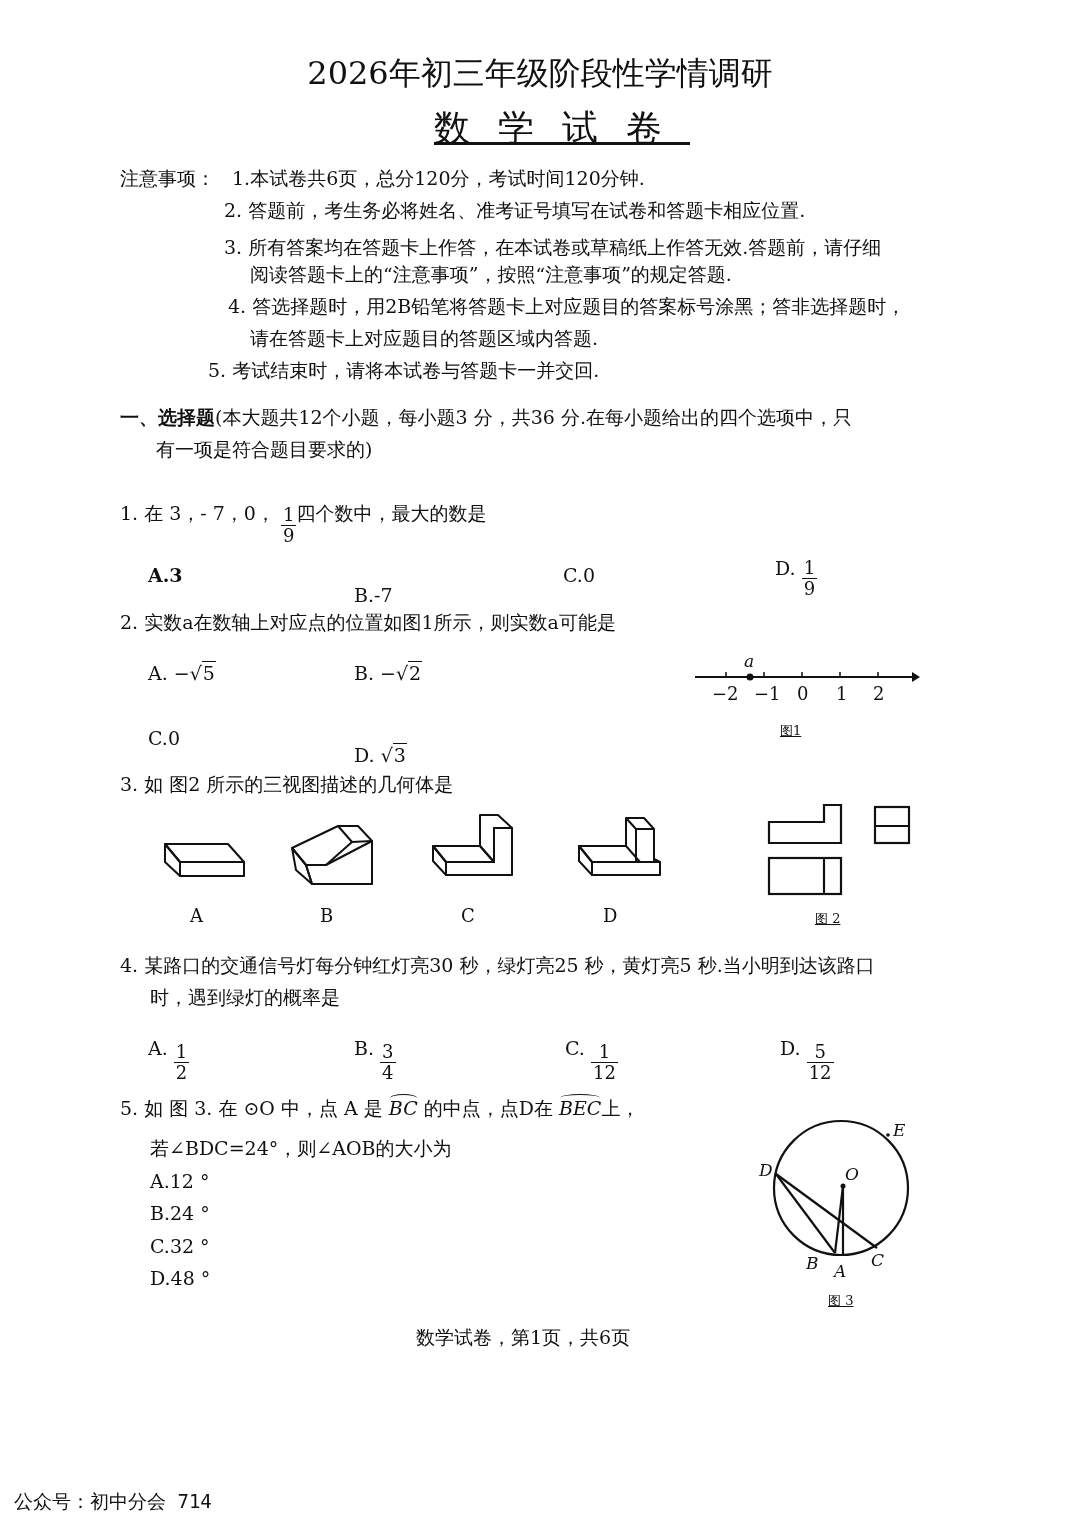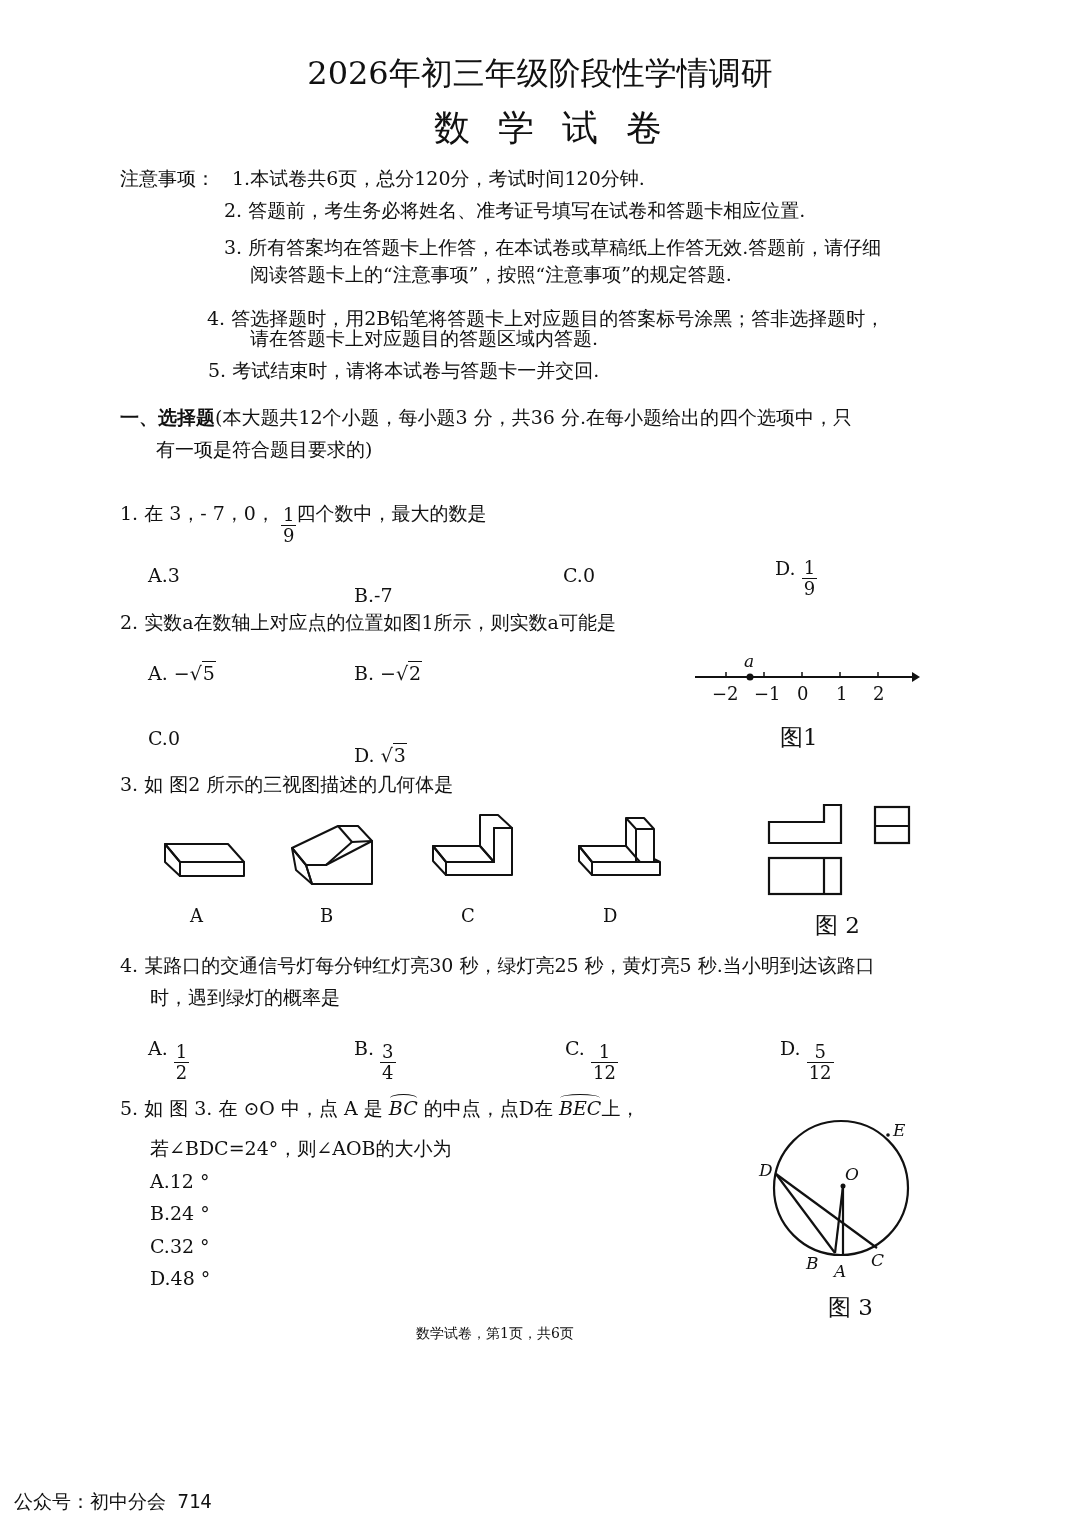--- a/index.html
+++ b/index.html
@@ -1,62 +1,62 @@
 <!DOCTYPE html>
 <html><head>
 <meta charset="utf-8">
 <style>
   html, body { margin:0; padding:0; background:#ffffff; }
   body { width:1080px; height:1528px; position:relative; overflow:hidden;
          font-family:"DejaVu Serif","Liberation Serif",serif; color:#111; }
   .abs { position:absolute; white-space:nowrap; }
   .title1 { left:0; width:1080px; top:52px; text-align:center; font-size:32px; }
-  .title2 { left:0; width:1080px; top:104px; text-align:center; font-size:36px; letter-spacing:28px; padding-left:44px; box-sizing:border-box; }
+  .title2 { left:0; width:1080px; top:104px; text-align:center; font-size:36px; letter-spacing:28px; padding-left:44px; box-sizing:border-box;text-decoration:underline; }
   .txt { font-size:19px; }
   .frac { display:inline-block; vertical-align:middle; text-align:center; line-height:1.1; font-size:18px; }
   .frac .num { display:block; border-bottom:1.5px solid #111; padding:0 2px; }
   .frac .den { display:block; padding:0 2px; }
   .sqrt { display:inline-block; }
   .sqrt .rad { border-top:1.5px solid #111; padding:0 1px; }
   .arc { display:inline-block; position:relative; font-style:italic; }
   .arc::before { content:""; position:absolute; left:1px; right:1px; top:-3px; height:7px;
                  border-top:1.5px solid #111; border-radius:50% 50% 0 0; }
   .bold { font-weight:bold;text-align:center; }
   svg { position:absolute; overflow:visible; }
-  .caption { font-size:23px; }
-  .footer { font-size:14px;text-align:right; }
+  .caption { font-size:13px;text-decoration:underline; }
+  .footer { font-size:19px;text-align:right; }
   .watermark { font-size:19px; font-family:"DejaVu Sans Mono","Liberation Mono",monospace; }
 </style>
 </head>
 <body>
 
 <div class="abs title1">2026年初三年级阶段性学情调研</div>
 <div class="abs title2">数学试卷</div>
 
 <div>
   <div class="abs txt" style="left:120px; top:166px;">注意事项：</div>
   <div class="abs txt" style="left:232px; top:166px;">1.本试卷共6页，总分120分，考试时间120分钟.</div>
   <div class="abs txt" style="left:224px; top:198px;">2. 答题前，考生务必将姓名、准考证号填写在试卷和答题卡相应位置.</div>
   <div class="abs txt" style="left:224px; top:235px;">3. 所有答案均在答题卡上作答，在本试卷或草稿纸上作答无效.答题前，请仔细</div>
   <div class="abs txt" style="left:250px; top:262px;">阅读答题卡上的“注意事项”，按照“注意事项”的规定答题.</div>
-  <div class="abs txt" style="left:207px; top:294px;margin-top:12px;">4. 答选择题时，用2B铅笔将答题卡上对应题目的答案标号涂黑；答非选择题时，</div>
+  <div class="abs txt" style="left:228px; top:294px;">4. 答选择题时，用2B铅笔将答题卡上对应题目的答案标号涂黑；答非选择题时，</div>
   <div class="abs txt" style="left:250px; top:326px;">请在答题卡上对应题目的答题区域内答题.</div>
   <div class="abs txt" style="left:208px; top:358px;">5. 考试结束时，请将本试卷与答题卡一并交回.</div>
 </div>
 
 <div class="abs txt" style="left:120px; top:405px;">
   <span class="bold">一、选择题</span><span>(本大题共12个小题，每小题3 分，共36 分.在每小题给出的四个选项中，只</span>
 </div>
 <div class="abs txt" style="left:156px; top:437px;">有一项是符合题目要求的)</div>
 
 <div class="abs txt" style="left:120px; top:495px;">
   <span>1. 在 3，- 7，0，</span>
   <span class="frac" style="position:relative; top:10px;"><span class="num">1</span><span class="den">9</span></span><span>四个数中，最大的数是</span>
 </div>
-<div class="abs txt" style="left:148px; top:564px;">A.3</div>
+<div class="abs txt" style="left:148px; top:564px;font-weight:bold;">A.3</div>
 <div class="abs txt" style="left:354px; top:584px;">B.-7</div>
 <div class="abs txt" style="left:563px; top:564px;">C.0</div>
 <div class="abs txt" style="left:775px; top:550px;">
   <span>D.</span>
   <span class="frac" style="position:relative; top:8px;"><span class="num">1</span><span class="den">9</span></span>
 </div>
 
 <div class="abs txt" style="left:120px; top:610px;">2. 实数a在数轴上对应点的位置如图1所示，则实数a可能是</div>
 <div class="abs txt" style="left:148px; top:662px;">
   <span>A.</span> <span>−</span><span class="sqrt">√<span class="rad">5</span></span>

